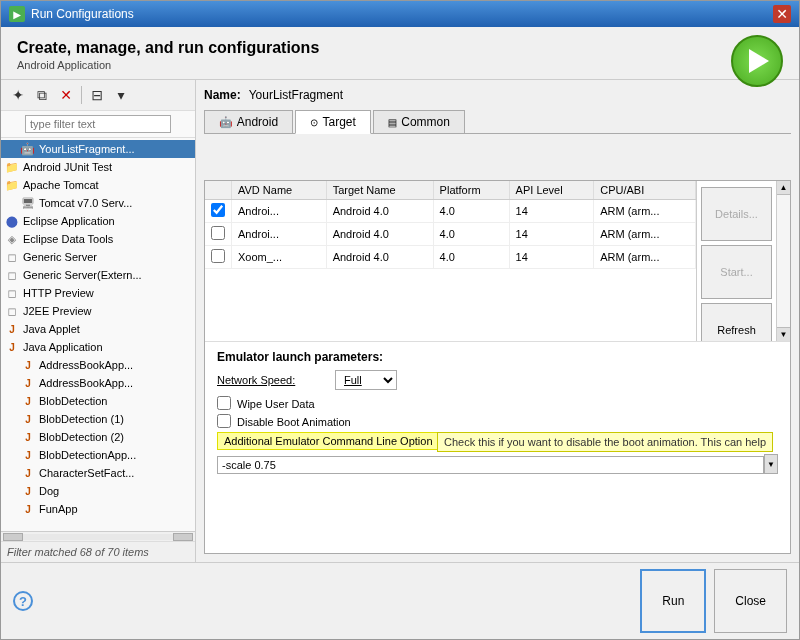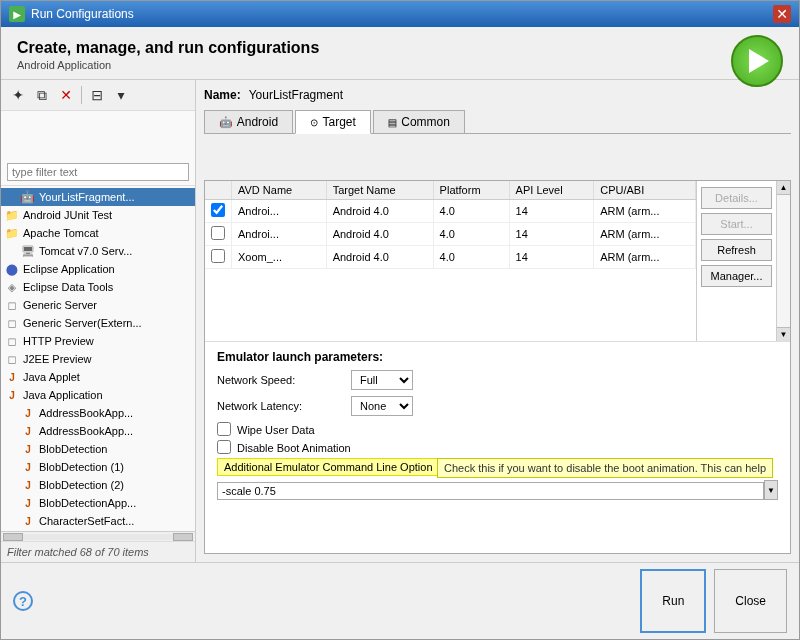--- a/index.html
+++ b/index.html
@@ -21,21 +21,21 @@
 
     .main-content { display: flex; flex: 1; overflow: hidden; }
 
     
     .left-panel { width: 195px; border-right: 1px solid #ccc; background: #f9f9f9; display: flex; flex-direction: column; }
 
     .toolbar { display: flex; align-items: center; padding: 4px 6px; gap: 2px; border-bottom: 1px solid #ddd; background: #f0f0f0; }
     .toolbar-btn { width: 22px; height: 22px; background: none; border: 1px solid transparent; cursor: pointer; display: flex; align-items: center; justify-content: center; font-size: 14px; color: #333; }
     .toolbar-sep { width: 1px; height: 18px; background: #bbb; margin: 0 2px; }
 
-    .filter-box { padding: 4px 6px; border-bottom: 1px solid #ddd; margin-top: 48px; }
+    .filter-box { padding: 4px 24px; border-bottom: 1px solid #ddd; }
     .filter-input { width: 100%; padding: 2px 4px; border: 1px solid #aaa; font-size: 11px; color: #888; background: white; }
 
     .tree { flex: 1; overflow-y: auto; padding: 2px 0; }
     .tree-item { padding: 2px 4px; cursor: pointer; display: flex; align-items: center; gap: 4px; color: #000; font-size: 11px; white-space: nowrap; overflow: hidden; }
     .tree-item.selected { background: #3d7ab5; color: white; }
     .tree-item.child { padding-left: 20px; }
     .item-icon { width: 14px; height: 14px; flex-shrink: 0; display: inline-flex; align-items: center; justify-content: center; }
     .icon-android { color: #78c800; font-size: 12px; }
     .icon-java { color: #c05000; font-size: 10px; font-weight: bold; }
 
@@ -55,31 +55,31 @@
     .tab-content { flex: 1; border: 1px solid #aaa; background: white; display: flex; flex-direction: column; overflow: hidden; margin-top: 46px; }
 
     
     .avd-section { display: flex; flex: 1; overflow: hidden; }
     .avd-table-wrapper { flex: 1; overflow: hidden; border-right: 0; }
     .avd-table { width: 100%; border-collapse: collapse; font-size: 11px; }
     .avd-table th { background: #f0f0f0; border-bottom: 1px solid #ccc; border-right: 1px solid #ddd; padding: 3px 6px; text-align: left; font-weight: normal; }
     .avd-table td { border-bottom: 1px solid #eee; border-right: 1px solid #eee; padding: 3px 6px; }
     .avd-checkbox { width: 14px; height: 14px; }
     .avd-buttons { display: flex; flex-direction: column; gap: 4px; padding: 6px 4px; width: 80px; border-left: 1px solid #ccc; }
-    .avd-btn { padding: 4px 8px; background: #f0f0f0; border: 1px solid #aaa; cursor: pointer; font-size: 11px; text-align: center; }
+    .avd-btn { padding: 20px 8px; background: #f0f0f0; border: 1px solid #aaa; cursor: pointer; font-size: 11px; text-align: center; }
     .avd-btn.disabled { color: #aaa; cursor: default; }
     .avd-scroll { width: 14px; background: #f0f0f0; border-left: 1px solid #ccc; display: flex; flex-direction: column; }
     .avd-scroll-up { height: 14px; background: #e0e0e0; border-bottom: 1px solid #bbb; display: flex; align-items: center; justify-content: center; font-size: 8px; cursor: pointer; }
     .avd-scroll-track { flex: 1; background: #f5f5f5; }
     .avd-scroll-down { height: 14px; background: #e0e0e0; border-top: 1px solid #bbb; display: flex; align-items: center; justify-content: center; font-size: 8px; cursor: pointer; }
 
     
     .emulator-section { padding: 8px 12px; border-top: 1px solid #ddd; }
     .emulator-title { font-weight: bold; font-size: 12px; margin-bottom: 6px; }
-    .param-row { display: flex; align-items: center; gap: 24px; margin-bottom: 6px; }
+    .param-row { display: flex; align-items: center; gap: 8px; margin-bottom: 6px; text-decoration: underline; }
     .param-label { font-size: 11px; width: 110px; }
     .param-select { padding: 2px 4px; border: 1px solid #aaa; font-size: 11px; background: white; }
     .checkbox-row { display: flex; align-items: flex-end; gap: 6px; margin-bottom: 4px; }
     .checkbox-row input { width: 14px; height: 14px; }
     .checkbox-label { font-size: 11px; }
 
     
     .additional-row { display: flex; align-items: center; margin-bottom: 0; position: relative; }
     .additional-label { font-size: 11px; background: #ffffa0; padding: 2px 6px; border: 1px solid #e0e000; font-weight: normal; }
     .tooltip-box { background: #ffffc0; border: 1px solid #c8c800; padding: 3px 6px; font-size: 11px; color: #333; position: absolute; left: 220px; top: 0; z-index: 10; white-space: nowrap; }
@@ -312,27 +312,20 @@
         <div class="emulator-section">
           <div class="emulator-title">Emulator launch parameters:</div>
           <div class="param-row">
             <span class="param-label">Network Speed:</span>
             <select class="param-select">
               <option>Full</option>
               <option>GPRS</option>
               <option>EDGE</option>
             </select>
           </div>
-          <div class="param-row">
-            <span class="param-label">Network Latency:</span>
-            <select class="param-select">
-              <option>None</option>
-              <option>GPRS</option>
-            </select>
-          </div>
           <div class="checkbox-row">
             <input type="checkbox" style="">
             <span class="checkbox-label">Wipe User Data</span>
           </div>
           <div class="checkbox-row">
             <input type="checkbox" style="">
             <span class="checkbox-label">Disable Boot Animation</span>
           </div>
           <div class="additional-row" style="position:relative; margin-bottom:4px;">
             <span class="additional-label">Additional Emulator Command Line Option</span>

